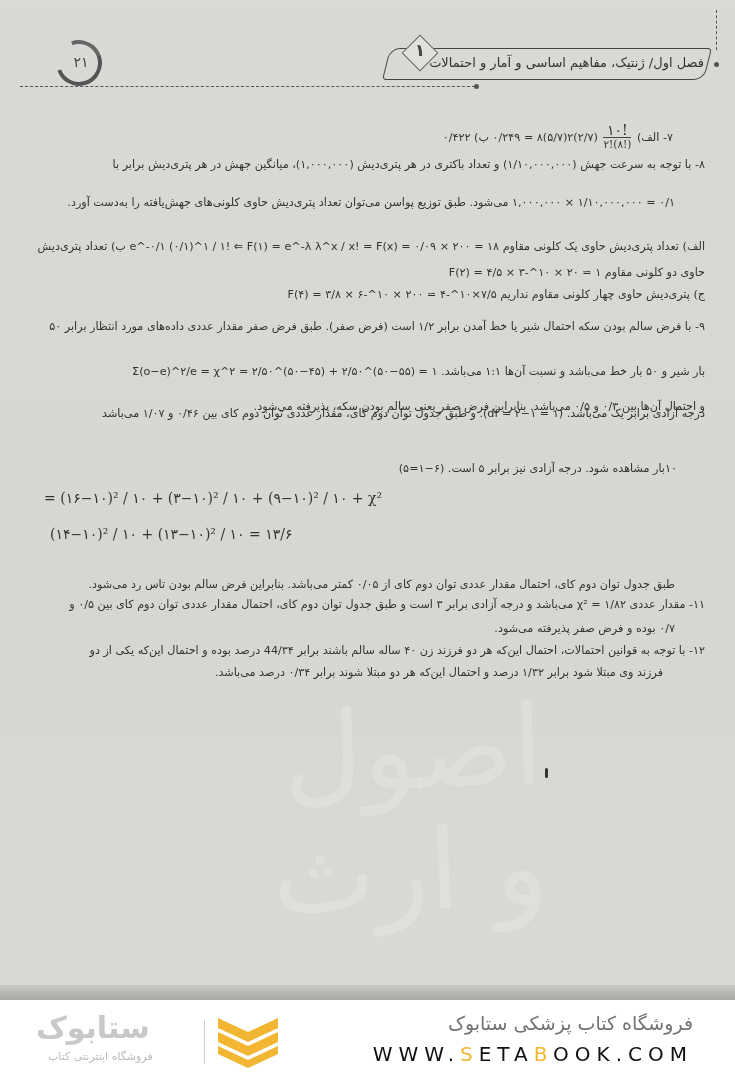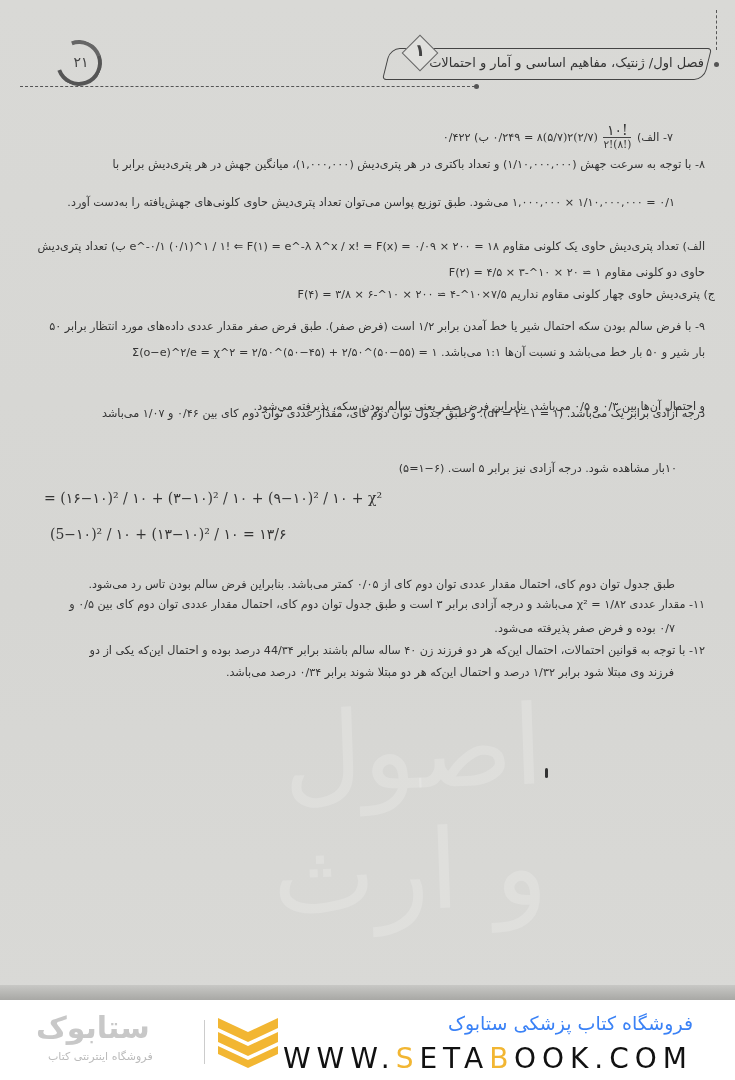--- a/index.html
+++ b/index.html
@@ -47,22 +47,22 @@
     white-space: nowrap; font-family: "DejaVu Sans", sans-serif;
   }
   .math { direction: ltr; unicode-bidi: embed; font-family: "DejaVu Serif", serif; }
   .frac { display: inline-block; vertical-align: middle; text-align: center; margin: 0 2px; }
   .frac .num { display: block; border-bottom: 1px solid #444; padding: 0 2px; font-size: 14px; line-height: 13px; }
   .frac .den { display: block; font-size: 10.5px; line-height: 13px; }
   .block { position: absolute; font-family: "DejaVu Serif", serif; font-size: 14px; color: #333; direction: ltr; white-space: nowrap; }
   .ink-mark { position: absolute; left: 545px; top: 768px; width: 3px; height: 10px; background:#333; border-radius: 2px; }
   
   .footer { position: absolute; left: 0; top: 1000px; width: 735px; height: 72px; background: #fff; }
-  .footer-title { position: absolute; right: 42px; top: 12px; font-size: 19px; direction: rtl; color: #3b82f6; }
-  .footer-url { position: absolute; right: 42px; top: 42px; font-size: 28px; letter-spacing: 6px; color: #111; font-family: "DejaVu Sans", sans-serif; }
+  .footer-title { position: absolute; right: 42px; top: 12px; font-size: 19px; direction: rtl; color: #737373; }
+  .footer-url { position: absolute; right: 42px; top: 42px; font-size: 20px; letter-spacing: 6px; color: #111; font-family: "DejaVu Sans", sans-serif; }
   .footer-url .hl { color: #f2b632; }
   .logo-chevron { position: absolute; left: 218px; top: 18px; width: 60px; height: 50px; }
   .logo-divider { position: absolute; left: 204px; top: 20px; width: 1px; height: 44px; background: #ccc; }
   .logo-text { position: absolute; left: 36px; top: 10px; font-size: 30px; color: #c8c8c8; font-weight: bold; direction: rtl; letter-spacing: -1px; }
   .logo-sub { position: absolute; left: 48px; top: 50px; font-size: 11px; color: #bbb; direction: rtl; }
 </style>
 </head>
 <body>
 
 <div class="page">
@@ -81,37 +81,37 @@
   <div class="dot" style="left:474px;top:84px;"></div>
 
   <div class="line" style="right:62px;top:124px;">
     <span>۷- الف) </span><span class="math">۰/۲۴۹ = ۸(۵/۷)۲(۲/۷) <span class="frac"><span class="num">۱۰!</span><span class="den">۲!(۸!)</span></span></span><span> ب) ۰/۴۲۲</span>
   </div>
 
   <div class="line" style="right:30px;top:158px;">۸- با توجه به سرعت جهش (۱/۱۰,۰۰۰,۰۰۰) و تعداد باکتری در هر پتری‌دیش (۱,۰۰۰,۰۰۰)، میانگین جهش در هر پتری‌دیش برابر با</div>
   <div class="line" style="right:60px;top:196px;">۰/۱ = ۱/۱۰,۰۰۰,۰۰۰ × ۱,۰۰۰,۰۰۰ می‌شود. طبق توزیع پواسن می‌توان تعداد پتری‌دیش حاوی کلونی‌های جهش‌یافته را به‌دست آورد.</div>
   <div class="line" style="right:30px;top:240px;">الف) تعداد پتری‌دیش حاوی یک کلونی مقاوم ۱۸ = ۲۰۰ × ۰/۰۹ = e^-۰/۱ (۰/۱)^۱ / ۱! ⇐ F(۱) = e^-λ λ^x / x! = F(x)  ب) تعداد پتری‌دیش</div>
   <div class="line" style="right:30px;top:266px;">حاوی دو کلونی مقاوم ۱ ≃ ۲۰ × ۱۰^-۳ × ۴/۵ = F(۲)</div>
-  <div class="line" style="right:20px;top:288px;">ج) پتری‌دیش حاوی چهار کلونی مقاوم نداریم ۷/۵×۱۰^-۴ ≃ ۲۰۰ × ۱۰^-۶ × ۳/۸ = F(۴)</div>
+  <div class="line" style="right:30px;top:288px;">ج) پتری‌دیش حاوی چهار کلونی مقاوم نداریم ۷/۵×۱۰^-۴ ≃ ۲۰۰ × ۱۰^-۶ × ۳/۸ = F(۴)</div>
 
   <div class="line" style="right:30px;top:320px;">۹- با فرض سالم بودن سکه احتمال شیر یا خط آمدن برابر ۱/۲ است (فرض صفر). طبق فرض صفر مقدار عددی داده‌های مورد انتظار برابر ۵۰</div>
-  <div class="line" style="right:30px;top:346px;">بار شیر و ۵۰ بار خط می‌باشد و نسبت آن‌ها ۱:۱ می‌باشد. ۱ = (۵۵−۵۰)^۲/۵۰ + (۴۵−۵۰)^۲/۵۰ = Σ(o−e)^۲/e = χ^۲</div>
+  <div class="line" style="right:30px;top:365px;">بار شیر و ۵۰ بار خط می‌باشد و نسبت آن‌ها ۱:۱ می‌باشد. ۱ = (۵۵−۵۰)^۲/۵۰ + (۴۵−۵۰)^۲/۵۰ = Σ(o−e)^۲/e = χ^۲</div>
   <div class="line" style="right:30px;top:380px;margin-top:27px;">درجه آزادی برابر یک می‌باشد. (df = ۲−۱ = ۱). و طبق جدول توان دوم کای، مقدار عددی توان دوم کای بین ۰/۴۶ و ۱/۰۷ می‌باشد</div>
   <div class="line" style="right:30px;top:400px;">و احتمال آن‌ها بین ۰/۳ و ۰/۵ می‌باشد. بنابراین فرض صفر یعنی سالم بودن سکه، پذیرفته می‌شود.</div>
 
   <div class="line" style="right:58px;top:462px;">۱۰بار مشاهده شود. درجه آزادی نیز برابر ۵ است. (۶−۱=۵)</div>
   <div class="block" style="left:44px;top:490px;">= (۱۶−۱۰)² / ۱۰ + (۳−۱۰)² / ۱۰ + (۹−۱۰)² / ۱۰ + χ²</div>
-  <div class="block" style="left:50px;top:526px;">(5−۱۰)² / ۱۰ + (۱۳−۱۰)² / ۱۰ = ۱۳/۶</div>
+  <div class="block" style="left:50px;top:526px;">(۱۴−۱۰)² / ۱۰ + (۱۳−۱۰)² / ۱۰ = ۱۳/۶</div>
   <div class="line" style="right:60px;top:578px;text-align:right;">طبق جدول توان دوم کای، احتمال مقدار عددی توان دوم کای از ۰/۰۵ کمتر می‌باشد. بنابراین فرض سالم بودن تاس رد می‌شود.</div>
 
   <div class="line" style="right:30px;top:598px;">۱۱- مقدار عددی ۱/۸۲ = χ² می‌باشد و درجه آزادی برابر ۳ است و طبق جدول توان دوم کای، احتمال مقدار عددی توان دوم کای بین ۰/۵ و</div>
   <div class="line" style="right:60px;top:622px;">۰/۷ بوده و فرض صفر پذیرفته می‌شود.</div>
 
   <div class="line" style="right:30px;top:644px;">۱۲- با توجه به قوانین احتمالات، احتمال این‌که هر دو فرزند زن ۴۰ ساله سالم باشند برابر 44/۳۴ درصد بوده و احتمال این‌که یکی از دو</div>
-  <div class="line" style="right:61px;top:666px;">فرزند وی مبتلا شود برابر ۱/۳۲ درصد و احتمال این‌که هر دو مبتلا شوند برابر ۰/۳۴ درصد می‌باشد.</div>
+  <div class="line" style="right:72px;top:666px;">فرزند وی مبتلا شود برابر ۱/۳۲ درصد و احتمال این‌که هر دو مبتلا شوند برابر ۰/۳۴ درصد می‌باشد.</div>
 
 
   <div class="ink-mark"></div>
   <div class="page-shadow"></div>
 </div>
 
 <div class="footer">
   <div class="logo-text">ستابوک</div>
   <div class="logo-sub">فروشگاه اینترنتی کتاب</div>
   <div class="logo-divider"></div>

